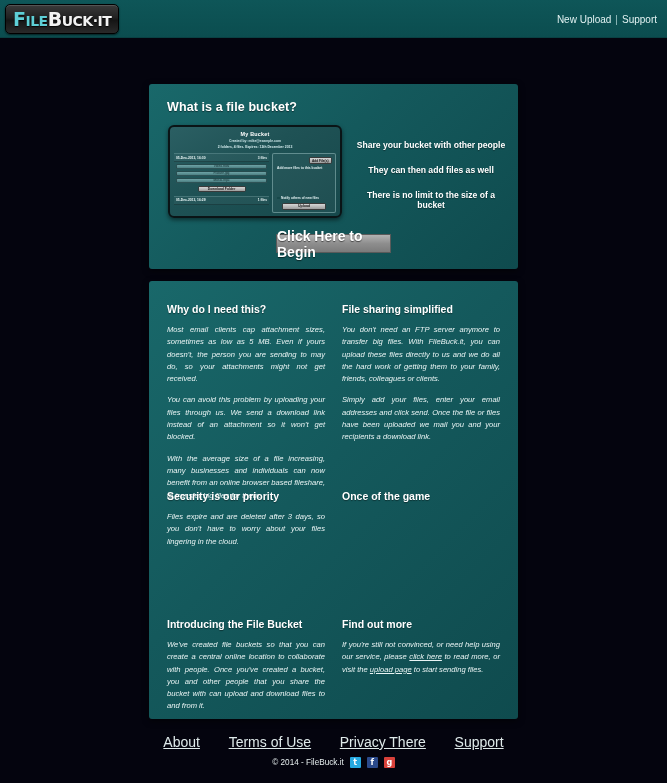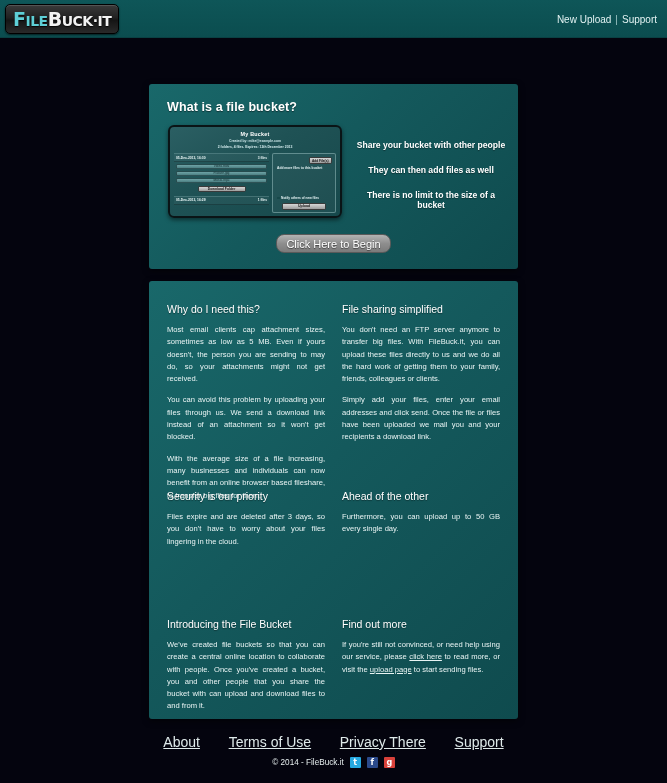--- a/index.html
+++ b/index.html
@@ -147,47 +147,48 @@
     color: #ffffff; font-size: 8.6px; font-weight: bold;
     margin-bottom: 15px; text-shadow: 0 1px 1px rgba(0,0,0,.4);
   }
   .bullets div:last-child { margin-bottom: 0; }
 
   .begin-btn {
     position: absolute; left: 276px; top: 234px;
     width: 115px; height: 19px;
     background: linear-gradient(to bottom, #b3b3b3 0%, #8e8e8e 50%, #7b7b7b 100%);
     border: 1px solid #5a5a5a;
-    border-radius: 8px;
-    color: #ffffff; font-size: 11px; font-weight: normal;
+    border-radius: 0;
+    color: #ffffff; font-size: 14px; font-weight: bold;
     display: flex; align-items: center; justify-content: center;
     text-shadow: 0 1px 1px rgba(0,0,0,.55);
     cursor: pointer;
   }
 
   
   .fgrid {
     position: absolute; left: 0; top: 0; width: 369px; height: 438px;
     padding: 22px 18px;
   }
   .fcol-l { position: absolute; left: 18px; width: 158px; }
   .fcol-r { position: absolute; left: 193px; width: 158px; }
   .frow1 { top: 22px; }
   .frow2 { top: 209px; }
   .frow3 { top: 337px; }
 
   .f-title {
-    color: #ffffff; font-size: 10.5px; font-weight: normal;
+    color: #ffffff; font-size: 10.5px; font-weight: bold;
     margin-bottom: 9px;
     text-shadow: 0 1px 1px rgba(0,0,0,.4);
   }
   .f-para {
     color: #e9f4f4; font-size: 7.6px; line-height: 1.62;
     text-align: justify;
     margin-bottom: 9px;
+    font-style: italic;
   }
   .f-para:last-child { margin-bottom: 0; }
   .f-para a { color: #e9f4f4; text-decoration: underline; }
 
   
   .footer { position: absolute; left: 0; top: 726px; width: 667px; height: 57px; }
   .footer-links {
     position: absolute; left: 149px; top: 8px; width: 369px;
     display: flex; justify-content: space-around;
   }
@@ -284,22 +285,21 @@
       <div class="f-para">You don't need an FTP server anymore to transfer big files. With FileBuck.it, you can upload these files directly to us and we do all the hard work of getting them to your family, friends, colleagues or clients.</div>
       <div class="f-para">Simply add your files, enter your email addresses and click send. Once the file or files have been uploaded we mail you and your recipients a download link.</div>
     </div>
 
     <div class="fcol-l frow2">
       <div class="f-title">Security is our priority</div>
       <div class="f-para">Files expire and are deleted after 3 days, so you don't have to worry about your files lingering in the cloud.</div>
     </div>
 
     <div class="fcol-r frow2">
-      <div class="f-title">Ahead of the other</div>
-      <div class="f-para">Furthermore, you can upload up to 50 GB every single day.</div>
+      <div class="f-title">Once of the game</div>
     </div>
 
     <div class="fcol-l frow3">
       <div class="f-title">Introducing the File Bucket</div>
       <div class="f-para">We've created file buckets so that you can create a central online location to collaborate with people. Once you've created a bucket, you and other people that you share the bucket with can upload and download files to and from it.</div>
     </div>
 
     <div class="fcol-r frow3">
       <div class="f-title">Find out more</div>
       <div class="f-para"><span>If you're still not convinced, or need help using our service, please </span><a href="#">click here</a><span> to read more, or visit the </span><a href="#">upload page</a><span> to start sending files.</span></div>

